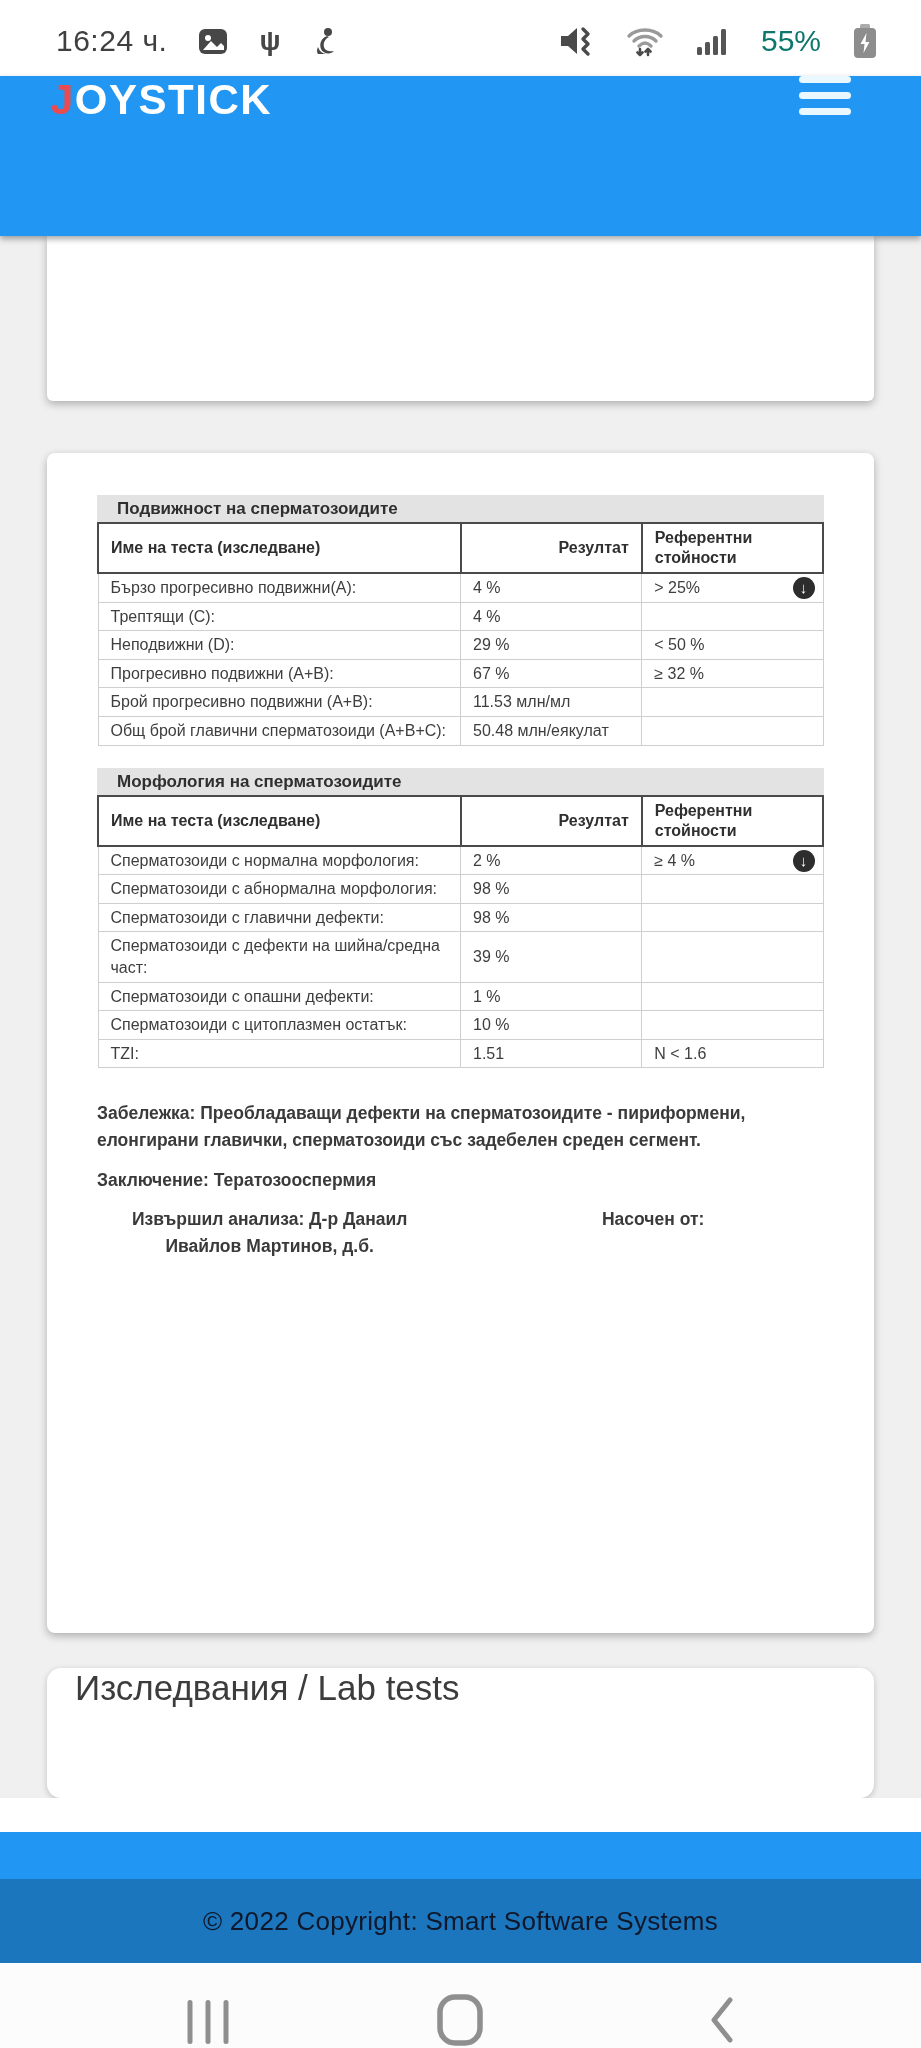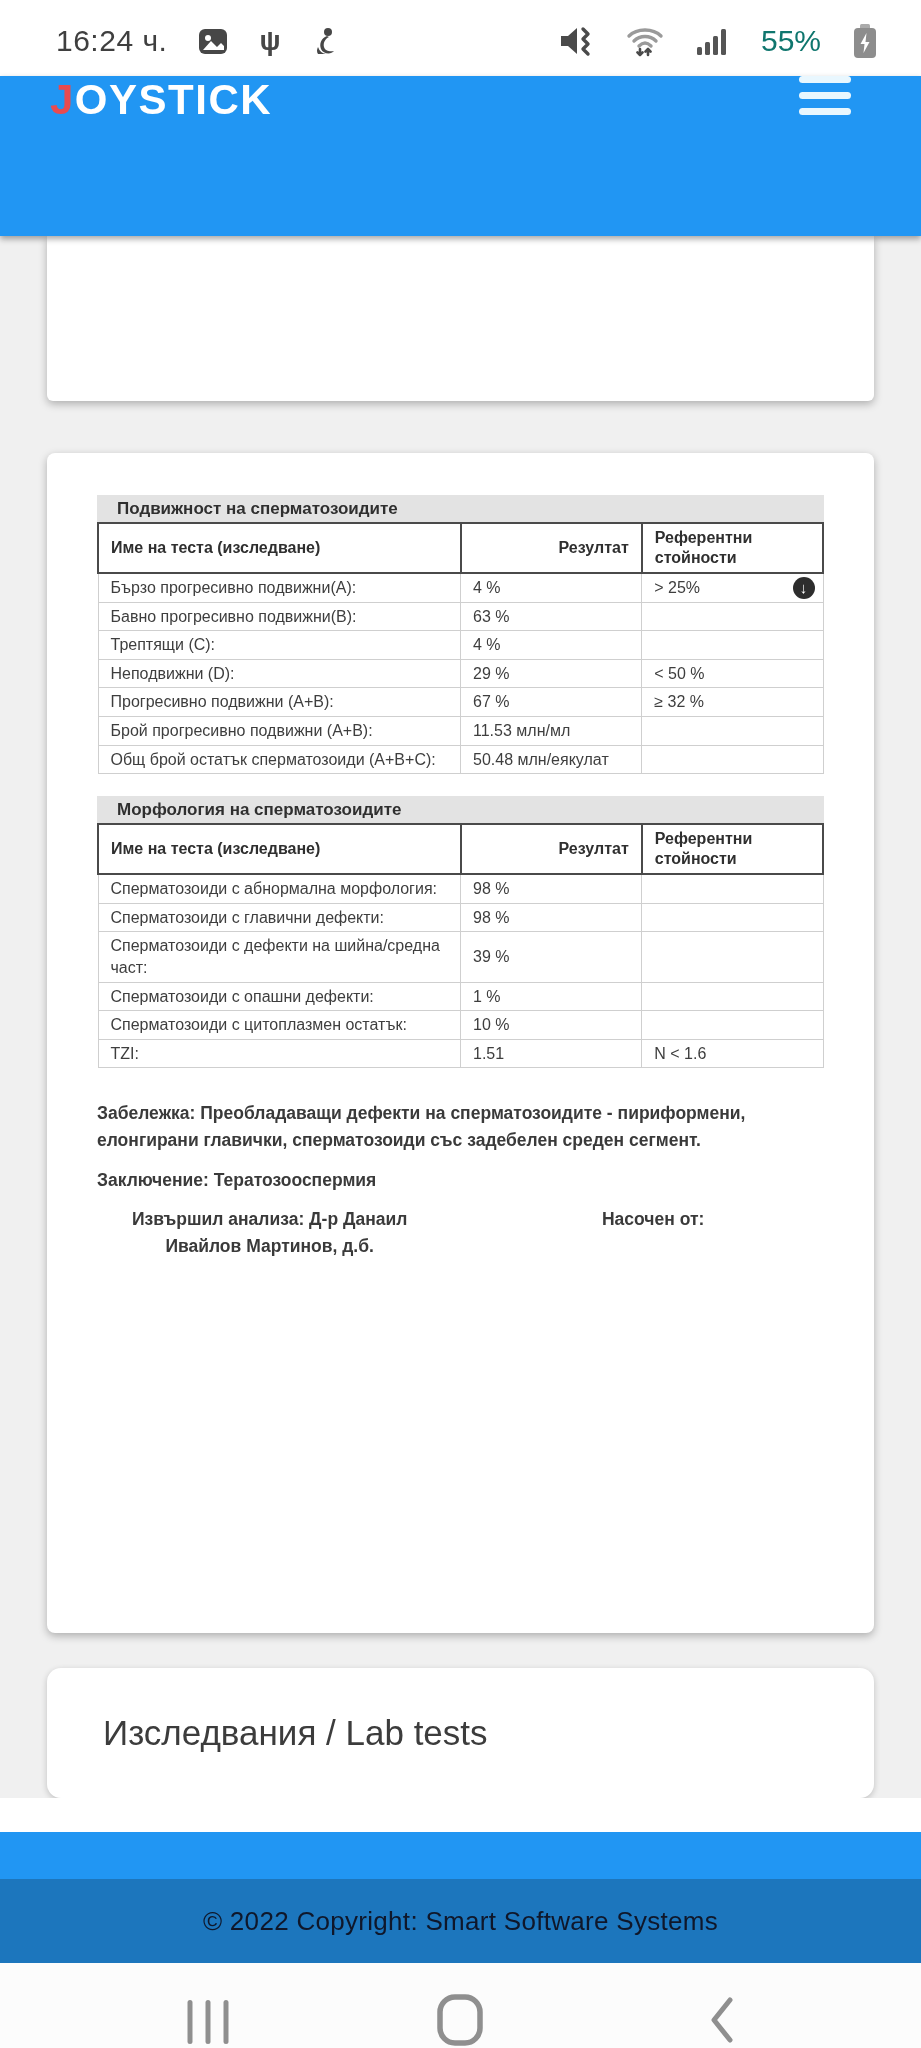--- a/index.html
+++ b/index.html
@@ -45,21 +45,21 @@
   .spacer-a { height: 52px; }
   .spacer-b { height: 35px; }
   .card-report {
     height: 1180px; border-radius: 8px;
     box-shadow: 0 3px 8px rgba(0,0,0,0.28);
     padding: 42px 50px 0 50px;
   }
   .card-labtests {
     height: 130px; border-radius: 14px;
     box-shadow: 0 2px 6px rgba(0,0,0,0.2);
-    display: flex; align-items: center; padding: 0 56px;
+    display: flex; align-items: flex-start; padding: 0 28px;
     cursor: pointer;
   }
   .labtests-title { font-size: 35px; color: #3c3c3c; }
 
   
   .section-bar {
     background: #e3e3e3; color: #2f2f2f;
     font-weight: bold; font-size: 17px;
     padding: 4px 12px 3px 20px;
   }
@@ -198,46 +198,41 @@
           <th>Референтни стойности</th>
         </tr>
       </thead>
       <tbody>
         <tr>
           <td>Бързо прогресивно подвижни(A):</td>
           <td>4 %</td>
           <td class="ref-cell"><span>&gt; 25%</span><span class="flag">↓</span></td>
         </tr>
         <tr>
-          <td>Бавно прогресивно подвижни(B):</td>
-          <td>63 %</td>
-          <td></td>
-        </tr>
-        <tr>
           <td>Трептящи (C):</td>
           <td>4 %</td>
           <td></td>
         </tr>
         <tr>
           <td>Неподвижни (D):</td>
           <td>29 %</td>
           <td>&lt; 50 %</td>
         </tr>
         <tr>
           <td>Прогресивно подвижни (A+B):</td>
           <td>67 %</td>
           <td>≥ 32 %</td>
         </tr>
         <tr>
           <td>Брой прогресивно подвижни (A+B):</td>
           <td>11.53 млн/мл</td>
           <td></td>
         </tr>
         <tr>
-          <td>Общ брой остатък сперматозоиди (A+B+C):</td>
+          <td>Общ брой главични сперматозоиди (A+B+C):</td>
           <td>50.48 млн/еякулат</td>
           <td></td>
         </tr>
       </tbody>
     </table>
 
     <div class="section-gap"></div>
 
     <div class="section-bar">Морфология на сперматозоидите</div>
     <table class="report">
@@ -248,20 +243,25 @@
         </colgroup>
       <thead>
         <tr>
           <th>Име на теста (изследване)</th>
           <th class="h-res">Резултат</th>
           <th>Референтни стойности</th>
         </tr>
       </thead>
       <tbody>
         <tr>
+          <td>Сперматозоиди с нормална морфология:</td>
+          <td>2 %</td>
+          <td class="ref-cell"><span>≥ 4 %</span><span class="flag">↓</span></td>
+        </tr>
+        <tr>
           <td>Сперматозоиди с абнормална морфология:</td>
           <td>98 %</td>
           <td></td>
         </tr>
         <tr>
           <td>Сперматозоиди с главични дефекти:</td>
           <td>98 %</td>
           <td></td>
         </tr>
         <tr>

